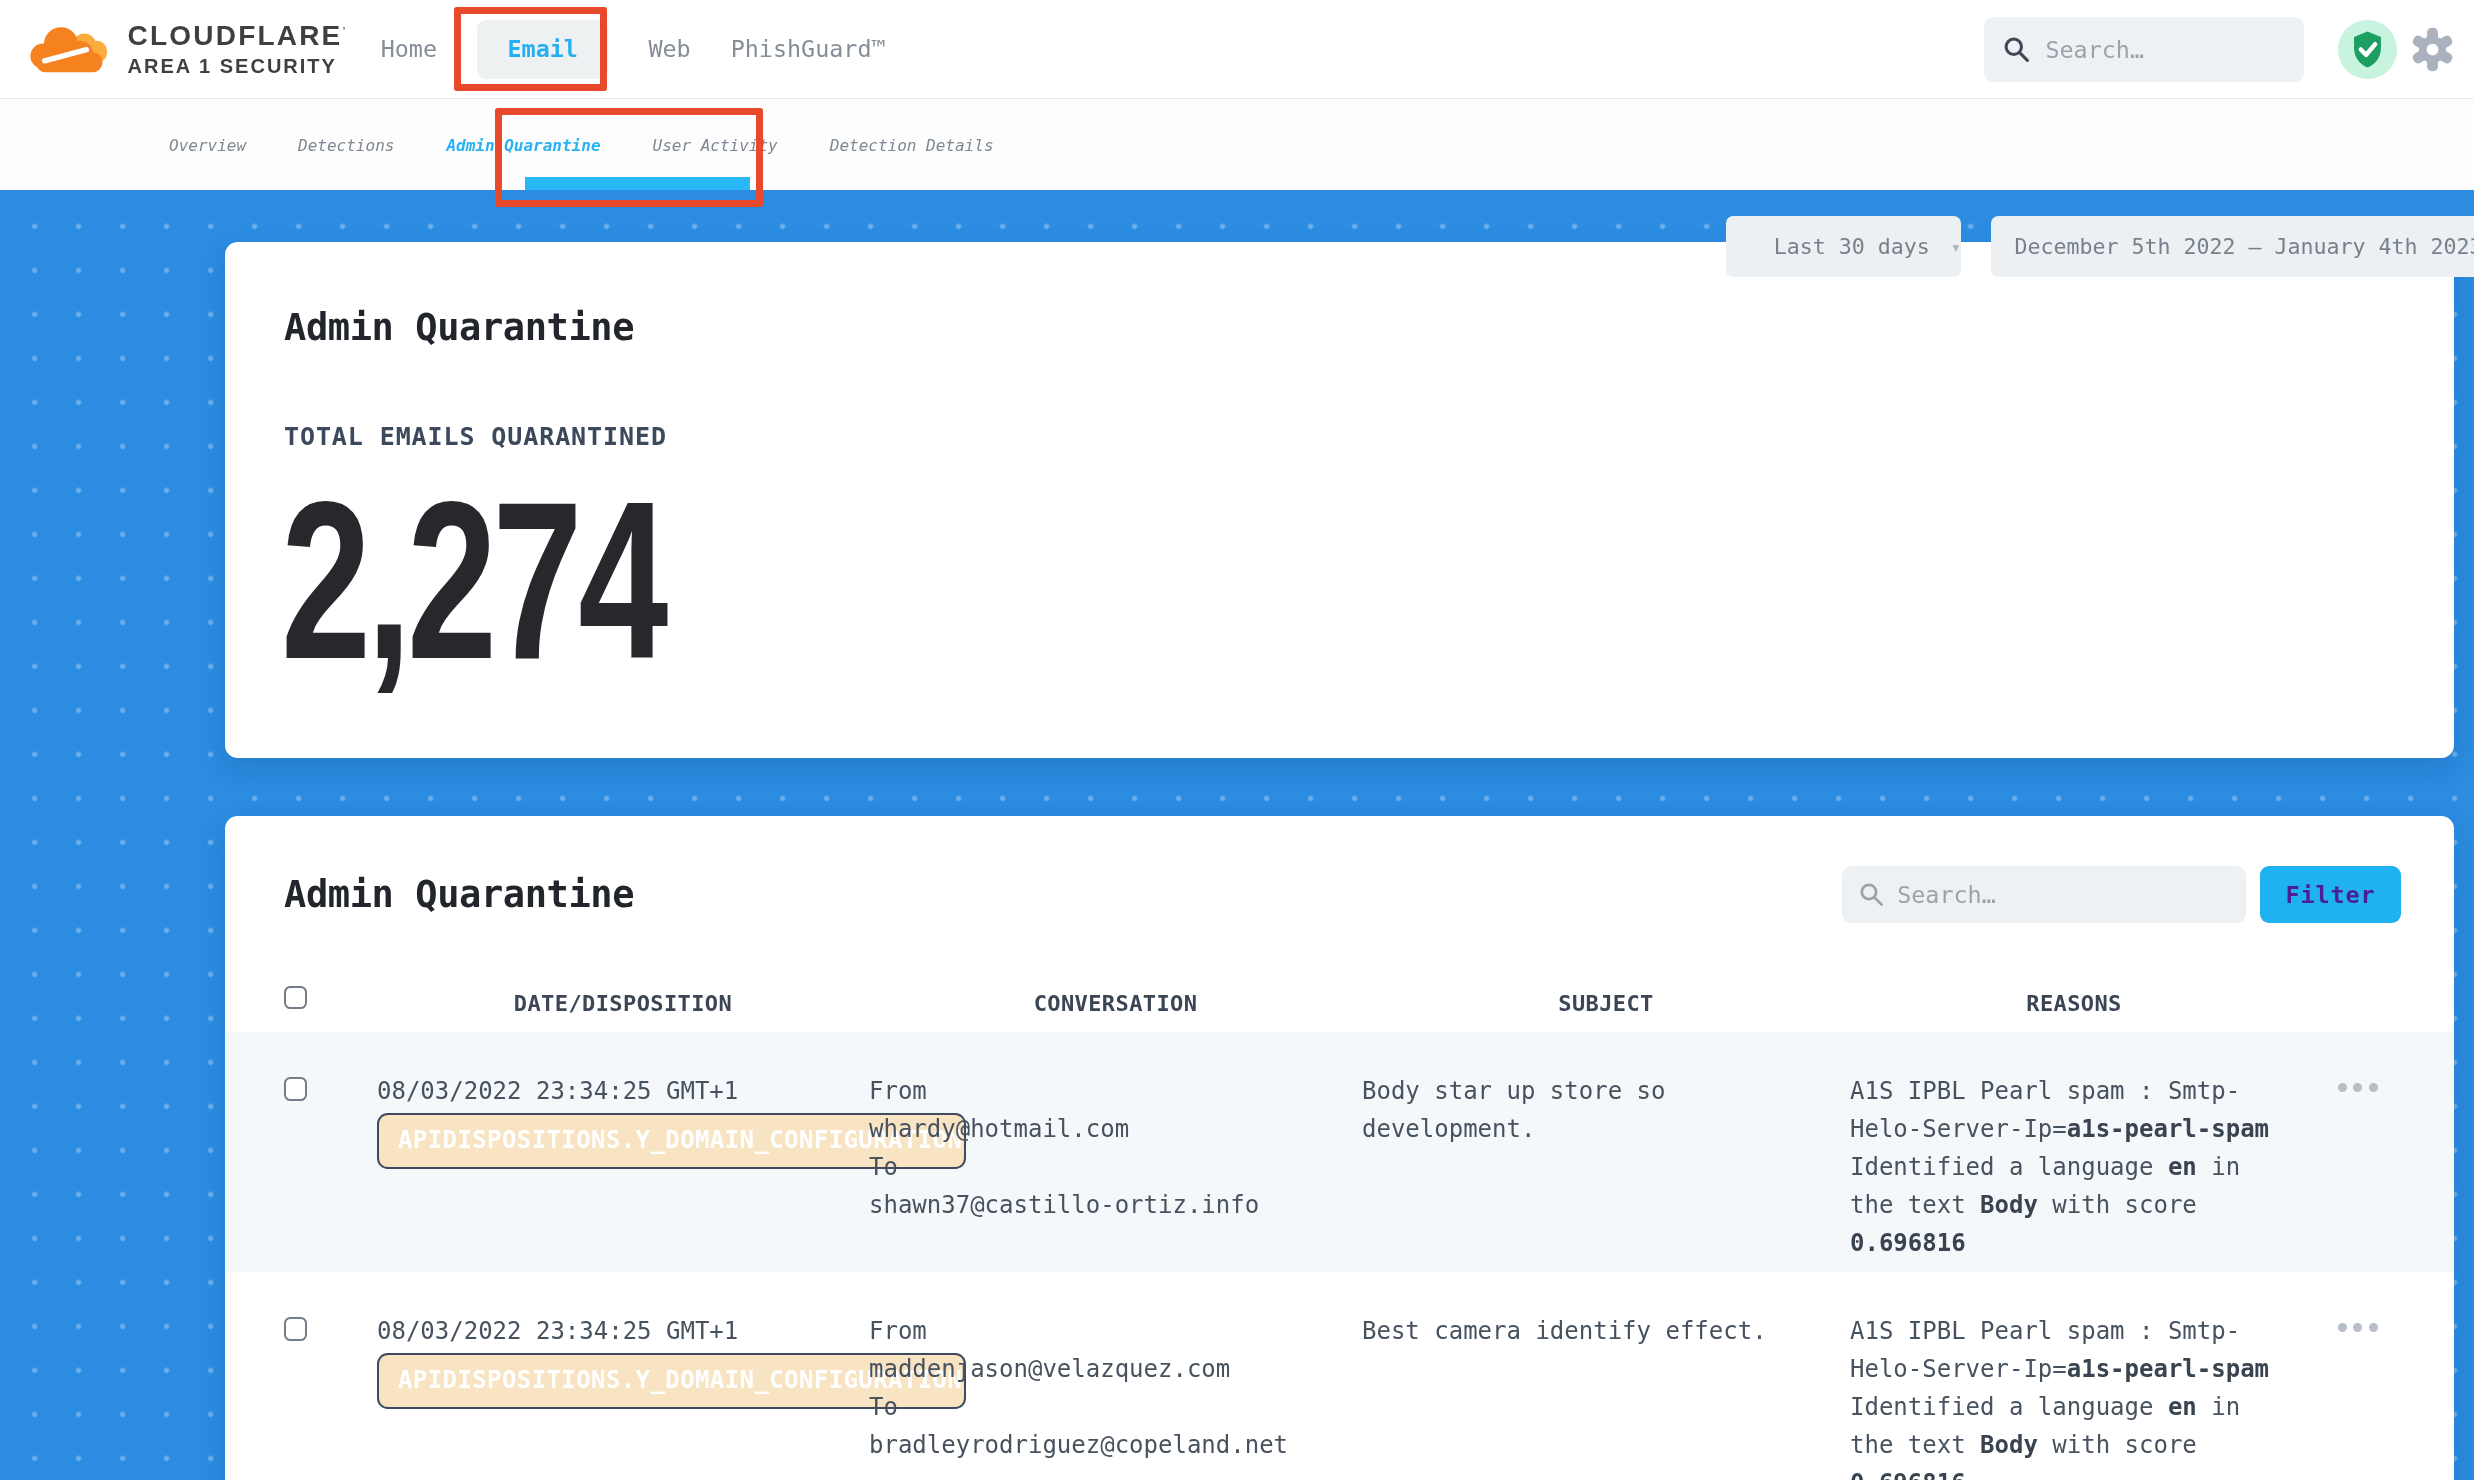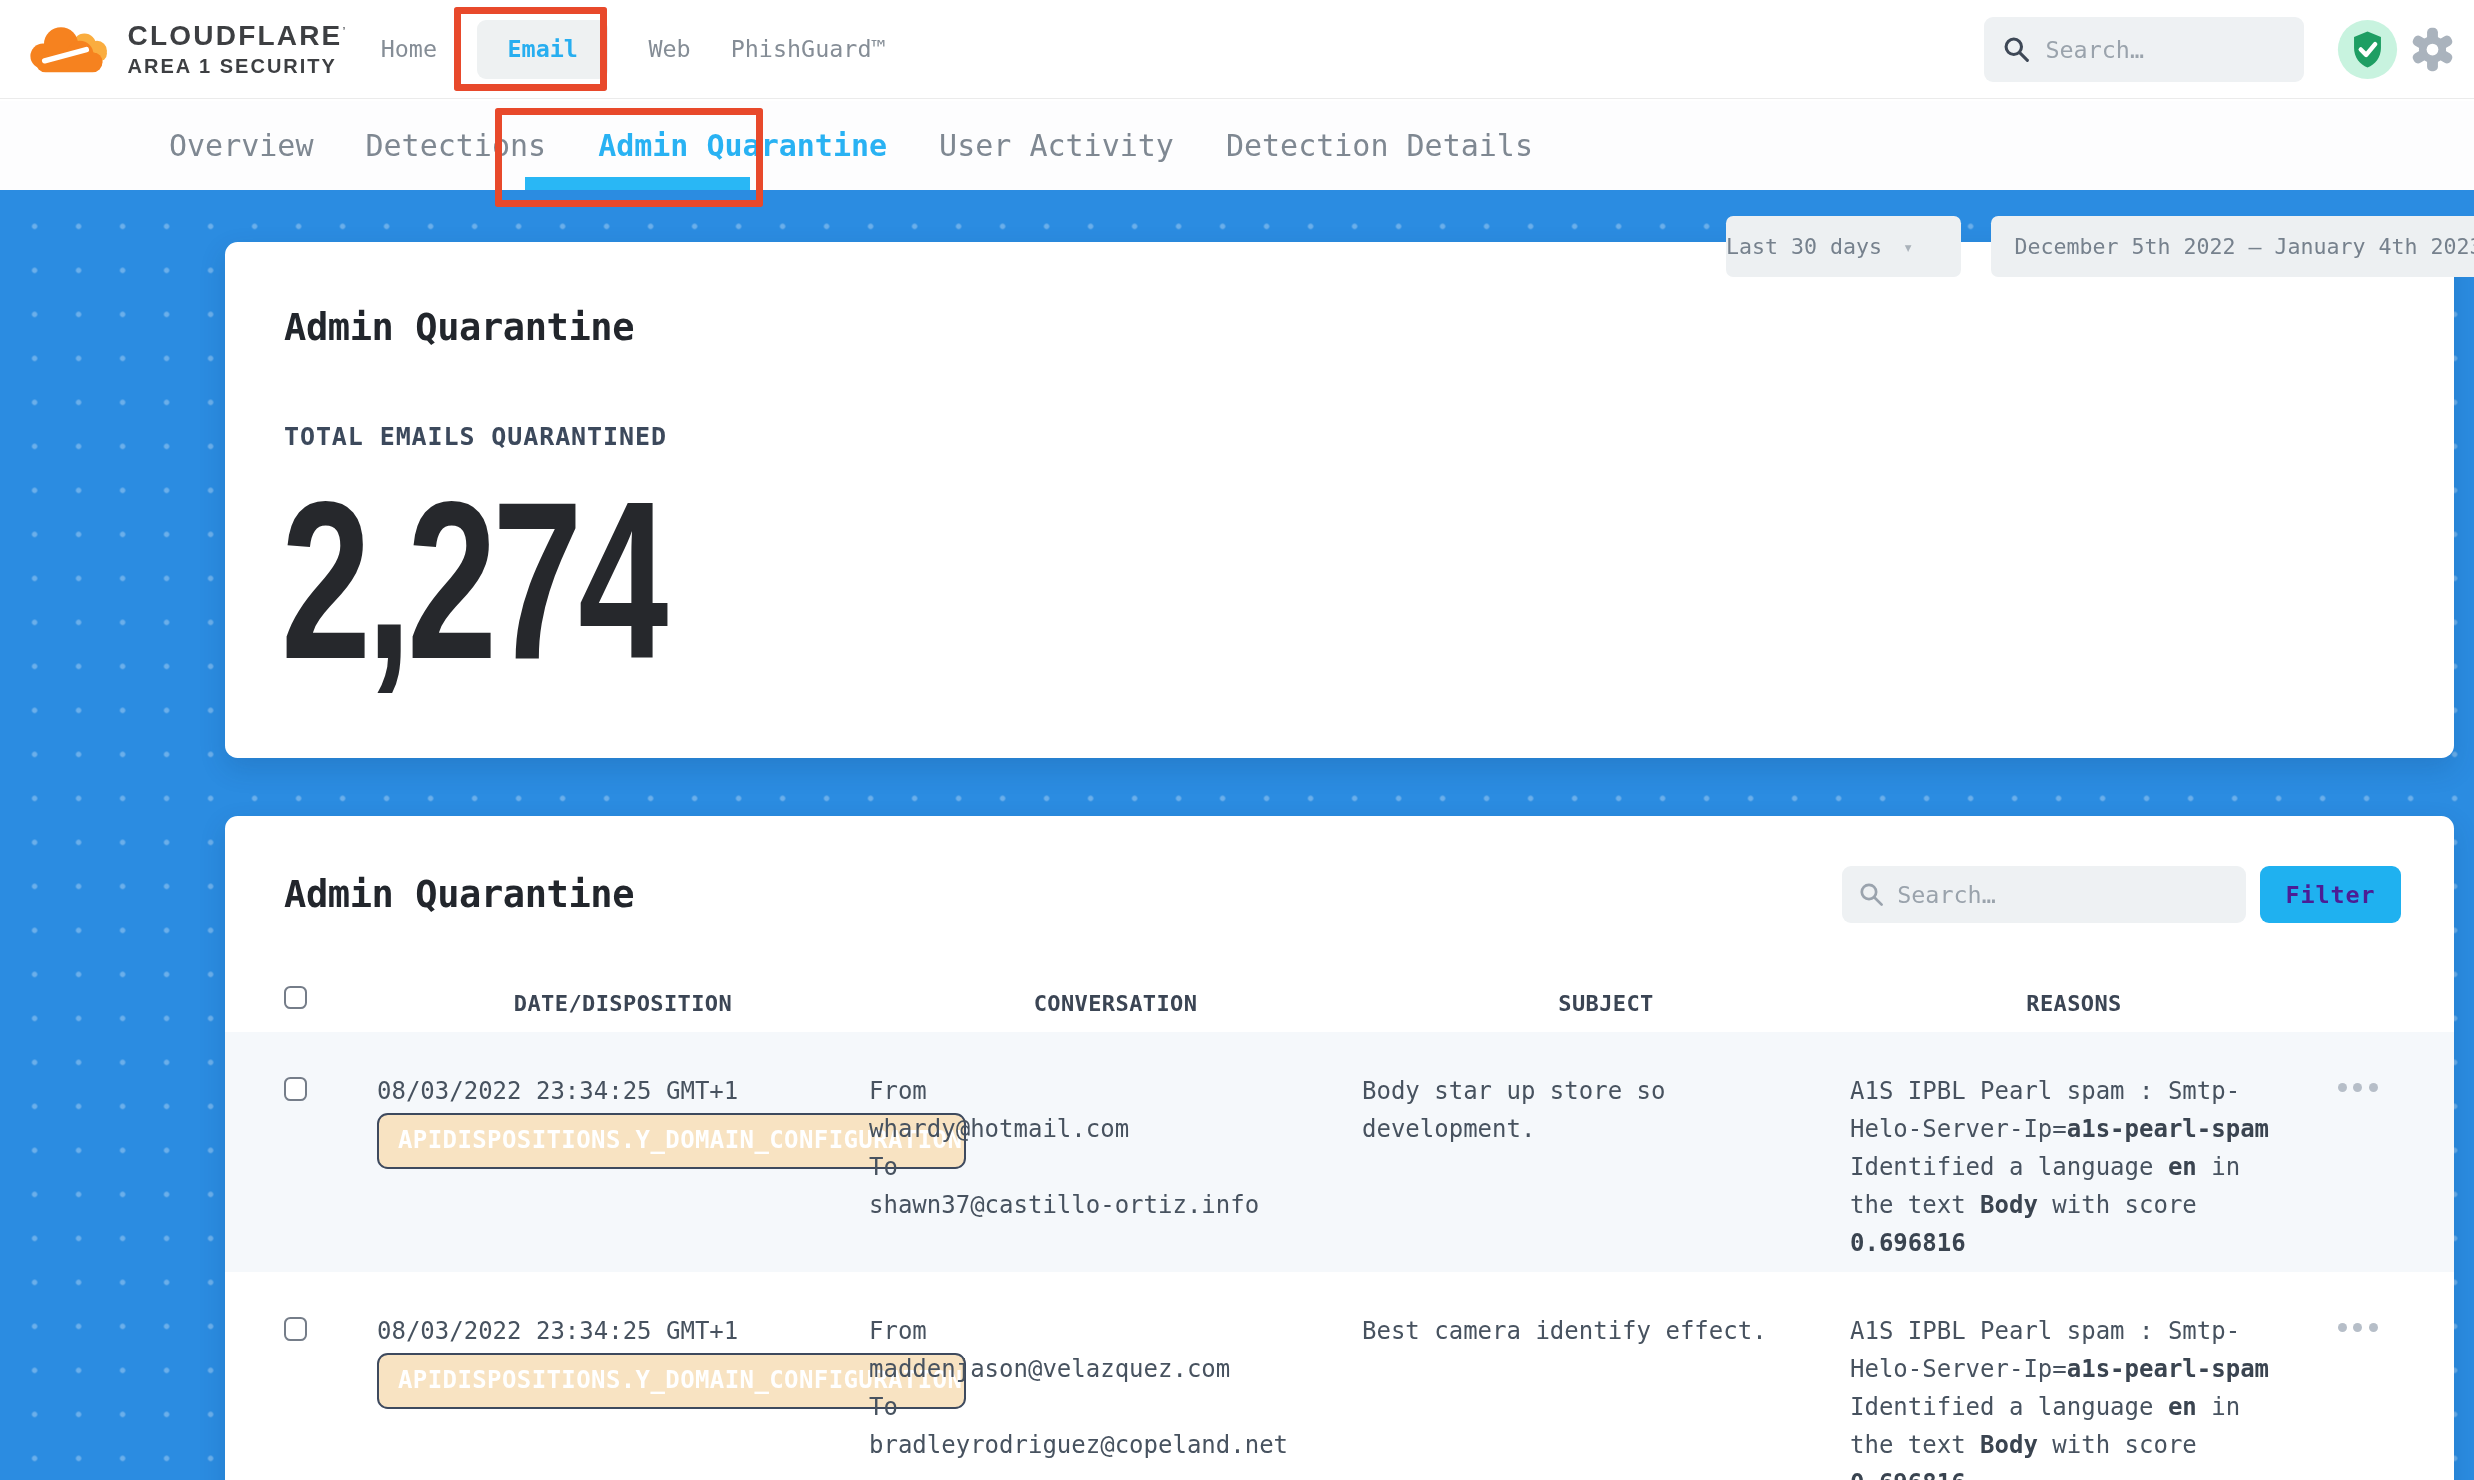--- a/index.html
+++ b/index.html
@@ -26,26 +26,26 @@
   .topsearch svg { flex:0 0 auto; margin-right:14.4px; }
   .searchfield { background:transparent; border:none; outline:none; width:100%;
     font:23.4px "DejaVu Sans Mono", monospace; color:#3e4856; }
   .searchfield::placeholder { color:#9aa3ac; }
   .shieldwrap { position:absolute; left:2337px; top:19px; width:61px; height:61px; cursor:pointer; }
   .gearwrap  { position:absolute; left:2409px; top:26px; width:47px; height:47px; cursor:pointer; }
 
   
   .subnav { position:absolute; top:101px; left:0; width:2475px; height:89px; background:#fdfdfe; z-index:9; }
   .subtabs { position:absolute; left:169px; top:0; height:89px; display:flex; align-items:center; gap:52px; }
-  .subtab { font-size:30px; color:#7f8892; cursor:pointer; white-space:nowrap; }
+  .subtab { font-size:16px; color:#7f8892; cursor:pointer; white-space:nowrap;font-style:italic; }
   .subtab.active { color:#29b2f3; font-weight:bold; }
   .tabbar { position:absolute; left:525px; top:177px; width:225px; height:12.6px; background:#29b7f5; z-index:12; }
   .pillbtn { position:absolute; top:115px; height:61px; background:#edf0f2; border-radius:7.2px;
     display:flex; align-items:center; font-size:21.6px; color:#76818d; cursor:pointer; white-space:nowrap; }
-  #preset { left:1726px; width:235px; justify-content:flex-start; gap:21px; }
+  #preset { left:1726px; width:235px; justify-content:flex-end; gap:21px; }
   #preset .caret { font-size:17px; color:#aab2ba; }
   #daterange { left:1991px; width:629px; padding-left:23.4px; overflow:hidden; }
 
   
   .bluebg { position:absolute; top:190px; left:0; width:2475px; height:1291px;
     background-color:#2b8ce1;
     background-image:radial-gradient(rgba(255,255,255,0.30) 2.3px, rgba(255,255,255,0) 3.1px);
     background-size:44px 44px; background-position:12.6px 14.4px; }
 
   

